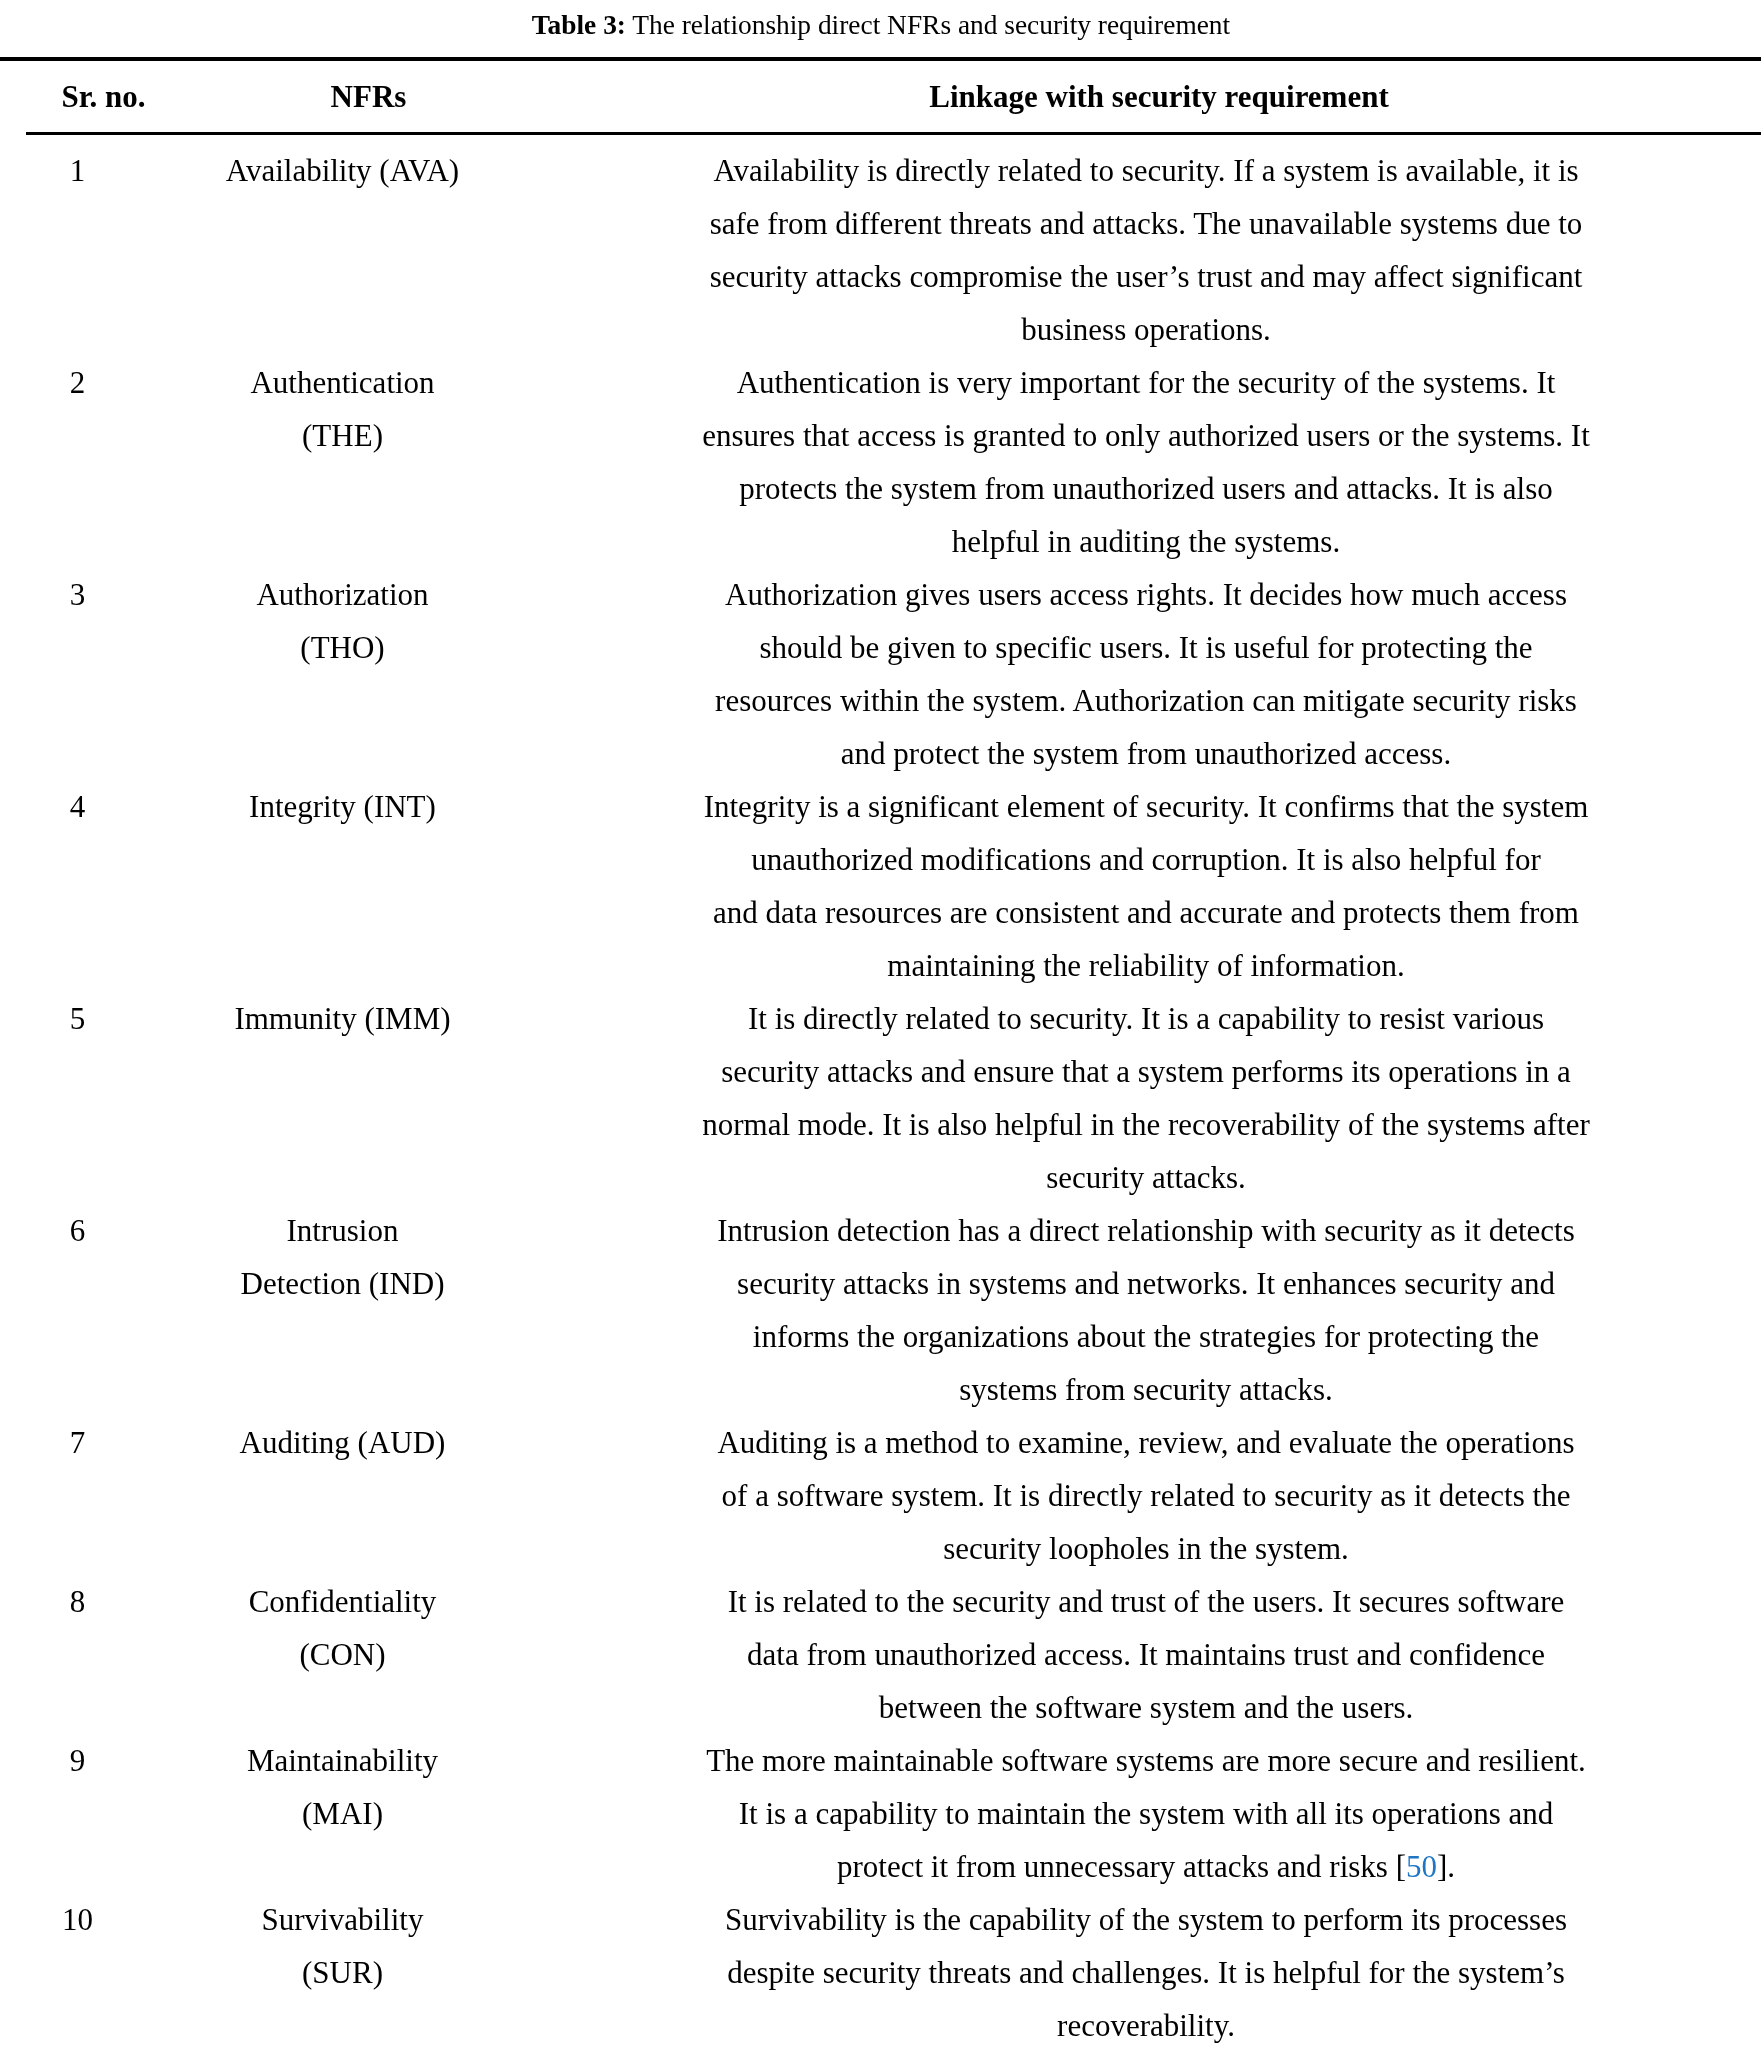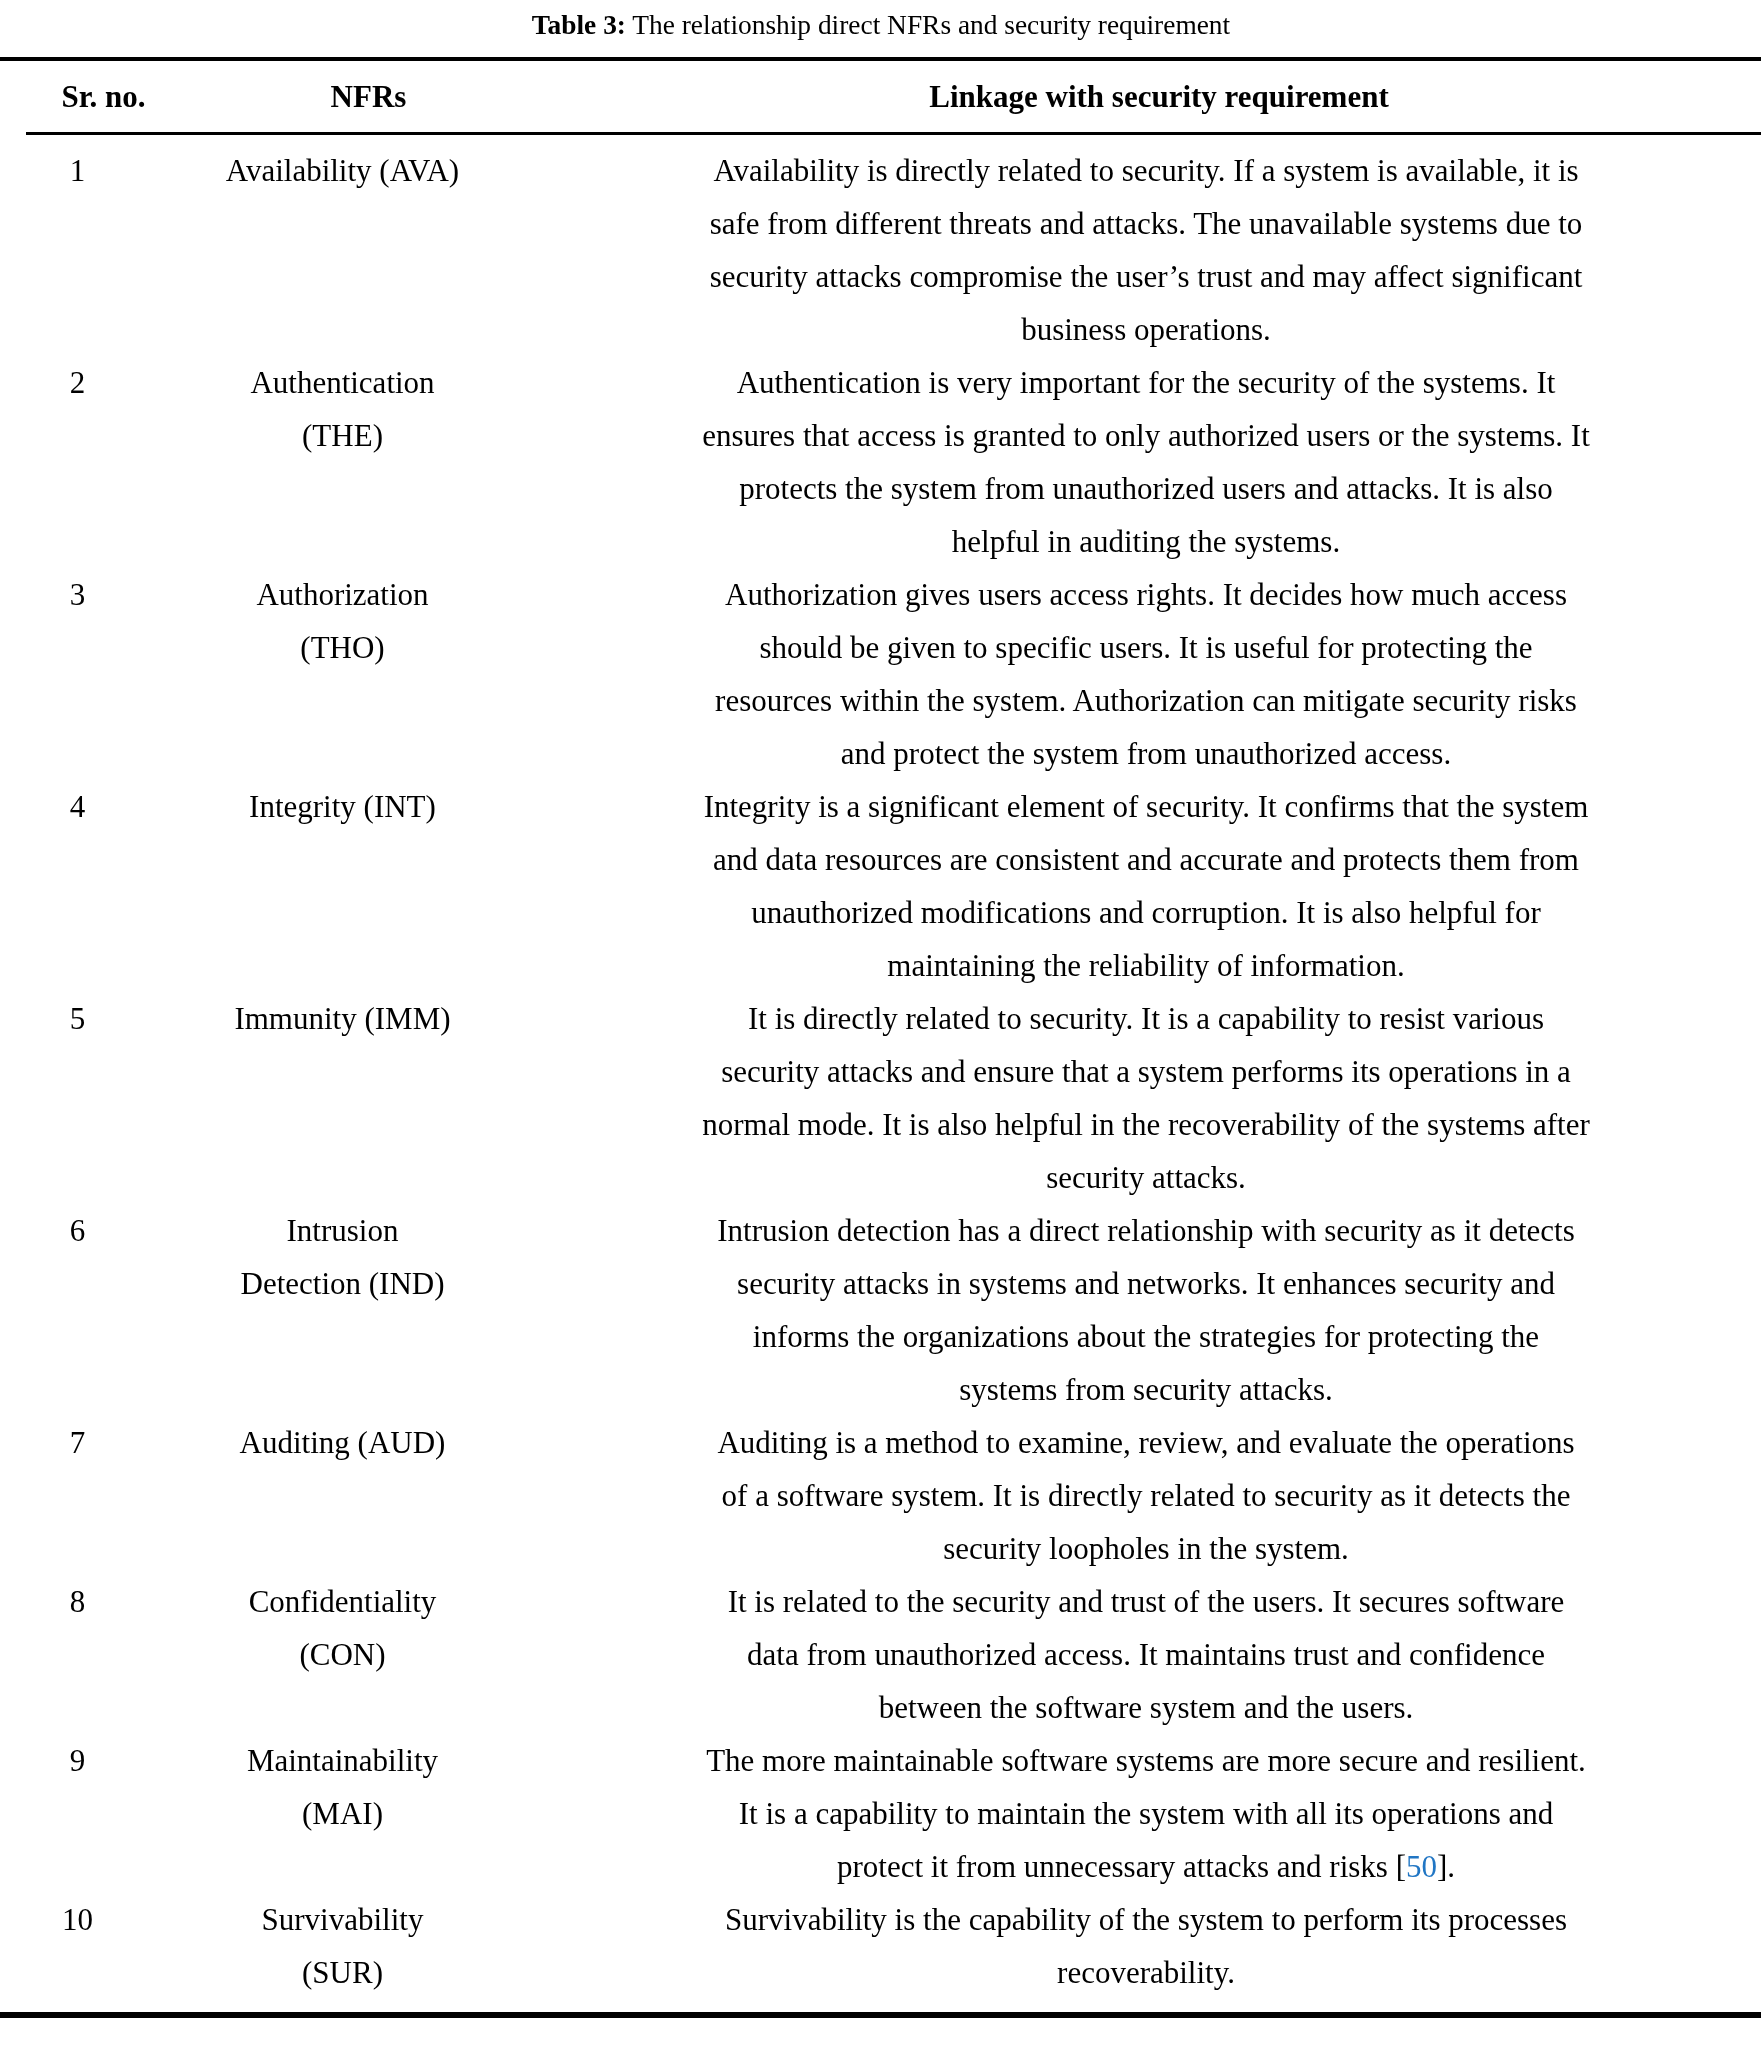--- a/index.html
+++ b/index.html
@@ -101,22 +101,22 @@
       </div>
 
       <div class="grid-row">
         <div class="cell">4</div>
         <div class="cell">
           <div>Integrity (INT)</div>
           <div></div>
         </div>
         <div class="cell cell-linkage">
           <div>Integrity is a significant element of security. It confirms that the system</div>
+          <div>unauthorized modifications and corruption. It is also helpful for</div>
           <div>and data resources are consistent and accurate and protects them from</div>
-          <div>unauthorized modifications and corruption. It is also helpful for</div>
           <div>maintaining the reliability of information.</div>
         </div>
       </div>
 
       <div class="grid-row">
         <div class="cell">5</div>
         <div class="cell">
           <div>Immunity (IMM)</div>
           <div></div>
         </div>
@@ -184,20 +184,21 @@
       </div>
 
       <div class="grid-row">
         <div class="cell">10</div>
         <div class="cell">
           <div>Survivability</div>
           <div>(SUR)</div>
         </div>
         <div class="cell cell-linkage">
           <div>Survivability is the capability of the system to perform its processes</div>
+          <div>despite security threats and challenges. It is helpful for the system’s</div>
           <div>recoverability.</div>
           <div></div>
         </div>
       </div>
 
     </div>
   </div>
 </div>
 
 

